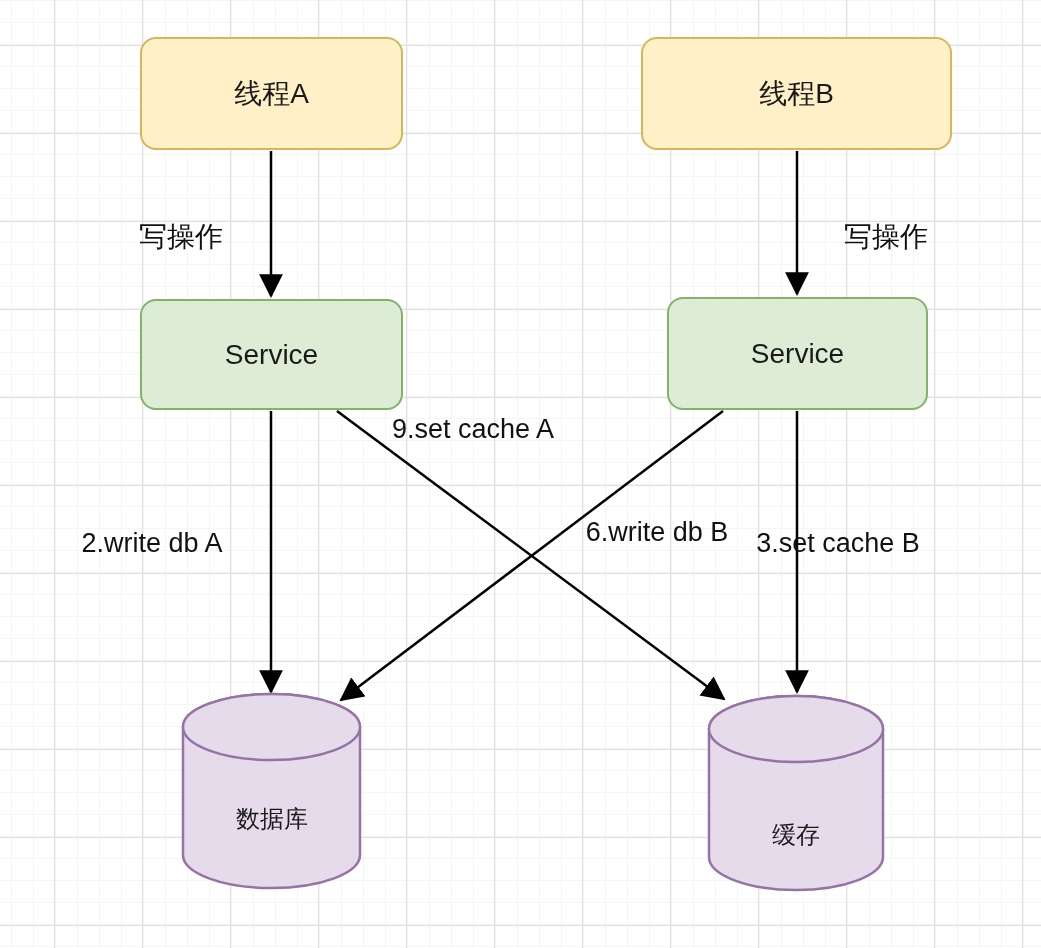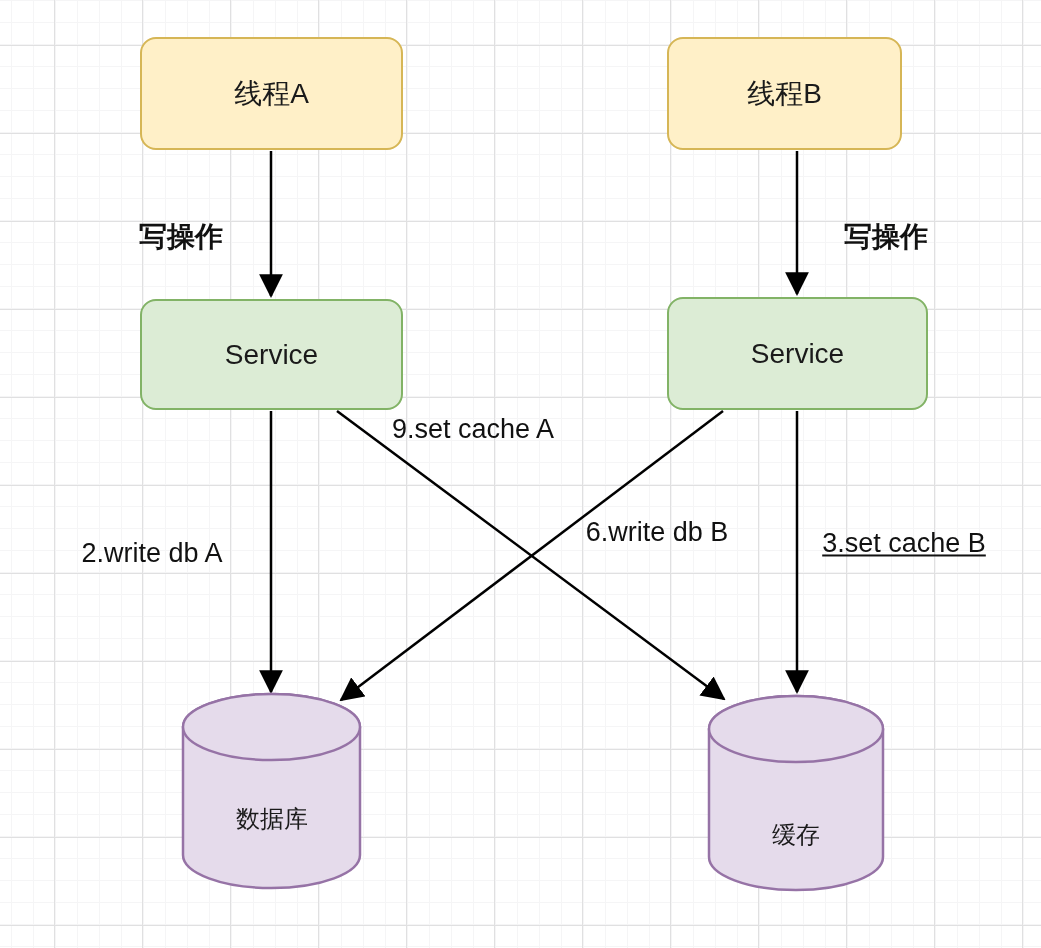--- a/index.html
+++ b/index.html
@@ -42,21 +42,21 @@
   .node.service { background: #dcecd5; border-color: #82b366; }
 
   .edge-label {
     position: absolute;
     transform: translate(-50%, -50%);
     white-space: nowrap;
     font-size: 27px;
     color: #111;
     line-height: 1.15;
   }
-  .edge-label.cjk { font-size: 28px; font-weight: bold; }
+  .edge-label.cjk { font-size: 28px; }
 
   .store-label {
     position: absolute;
     transform: translate(-50%, -50%);
     white-space: nowrap;
     font-size: 24px;
     color: #1a1a1a;
   }
 </style>
 </head>
@@ -87,36 +87,36 @@
     <g>
       <path d="M 709,729 A 87,33 0 0 1 883,729 L 883,857 A 87,33 0 0 1 709,857 Z" stroke-width="2.5" fill="#e5dbeb" stroke="#9673a6"></path>
       <ellipse cx="796" cy="729" rx="87" ry="33" stroke-width="2.5" fill="#e5dbeb" stroke="#9673a6"></ellipse>
     </g>
   </svg>
 
   <div class="node thread" style="left:140px; top:37px; width:263px; height:113px;">
     <span>线程A</span>
   </div>
 
-  <div class="node thread" style="left:667px; top:37px; width:235px; height:113px;">
+  <div class="node thread" style="left:641px; top:37px; width:311px; height:113px;">
     <span>线程B</span>
   </div>
 
   <div class="node service" style="left:140px; top:299px; width:263px; height:111px;">
     <span>Service</span>
   </div>
 
   <div class="node service" style="left:667px; top:297px; width:261px; height:113px;">
     <span>Service</span>
   </div>
 
   <div class="store-label" style="left:272px; top:819px;">数据库</div>
   <div class="store-label" style="left:796px; top:821px;margin-top:14px;">缓存</div>
 
   <div class="edge-label cjk" style="left:181px; top:237px;">写操作</div>
   <div class="edge-label cjk" style="left:886px; top:237px;">写操作</div>
 
   <div class="edge-label" style="left:473px; top:430px;">9.set cache A</div>
-  <div class="edge-label" style="left:152px; top:544px;margin-top:10px;">2.write db A</div>
+  <div class="edge-label" style="left:152px; top:544px;">2.write db A</div>
   <div class="edge-label" style="left:657px; top:533px;">6.write db B</div>
-  <div class="edge-label" style="left:904px; top:544px;text-decoration:underline;">3.set cache B</div>
+  <div class="edge-label" style="left:838px; top:544px;">3.set cache B</div>
 
 </div>
 
 </body></html>

